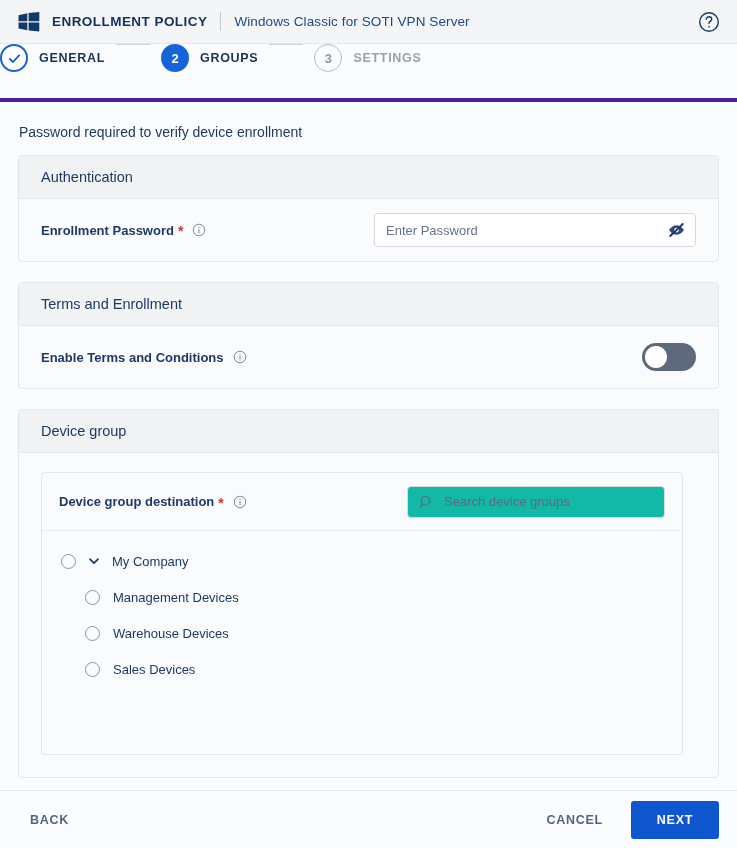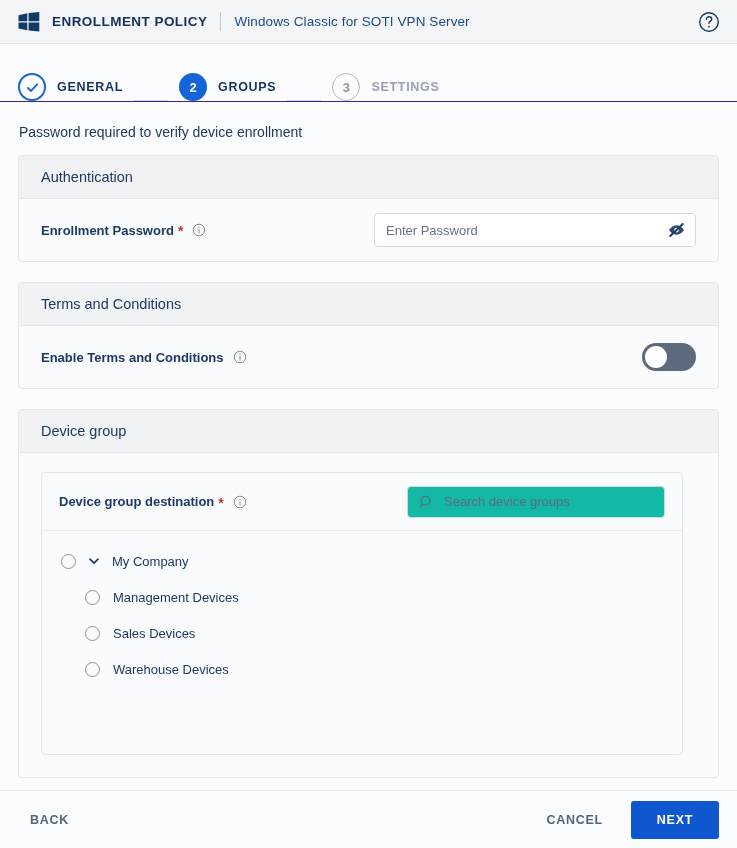--- a/index.html
+++ b/index.html
@@ -77,24 +77,23 @@
     flex: 0 0 24px;
     cursor: pointer;
     color: #183a63;
   }
 
   
   .stepper {
     height: 58px;
     flex: 0 0 58px;
     background: #fbfcfd;
-    border-bottom: 1px solid #4c1d95;
-    display: flex;
-    align-items: flex-end;
-    padding-left: 18px;
+    border-bottom: 4px solid #4c1d95;
+    display: flex;
+    align-items: flex-start;
   }
 
   .step {
     display: flex;
     align-items: center;
     cursor: pointer;
   }
 
   .step-circle {
     width: 28px;
@@ -486,21 +485,21 @@
                 <circle cx="10" cy="10" r="2.5" fill="#ffffff" stroke="none"></circle>
                 <path d="M3.4 16.3 L16.6 3.7" stroke="currentColor" stroke-width="2.1"></path>
               </svg>
             </button>
           </div>
         </div>
       </div>
     </div>
 
     <div class="card">
-      <div class="card-header">Terms and Conditions</div>
+      <div class="card-header">Terms and Enrollment</div>
       <div class="card-body">
         <div class="field-row">
           <div class="field-label">
             <span>Enable Terms and Conditions</span>
             <span class="info-icon">
               <svg width="14" height="14" viewBox="0 0 16 16" fill="none" stroke="currentColor" stroke-width="1.1">
                 <circle cx="8" cy="8" r="6.6"></circle>
                 <path d="M8 7.2 L8 11.4" stroke-linecap="round"></path>
                 <circle cx="8" cy="4.9" r="0.75" fill="currentColor" stroke="none"></circle>
               </svg>
@@ -556,26 +555,26 @@
               <span class="tree-label">My Company</span>
             </div>
 
             <div class="tree-node child">
               <span class="radio"></span>
               <span class="tree-label">Management Devices</span>
             </div>
 
             <div class="tree-node child">
               <span class="radio"></span>
-              <span class="tree-label">Sales Devices</span>
+              <span class="tree-label">Warehouse Devices</span>
             </div>
 
             <div class="tree-node child">
               <span class="radio"></span>
-              <span class="tree-label">Warehouse Devices</span>
+              <span class="tree-label">Sales Devices</span>
             </div>
 
           </div>
         </div>
 
       </div>
     </div>
 
   </div>
 

